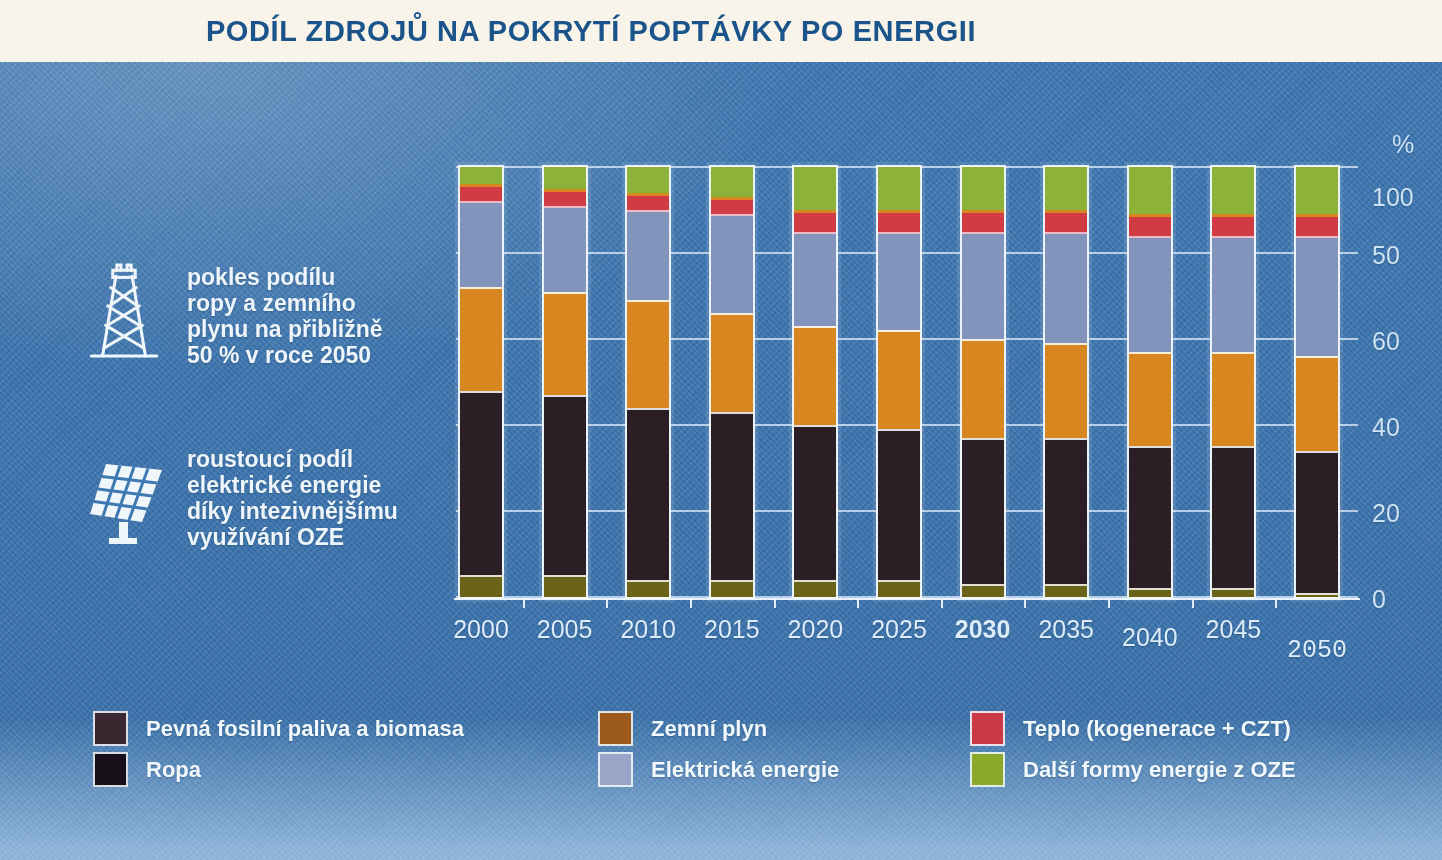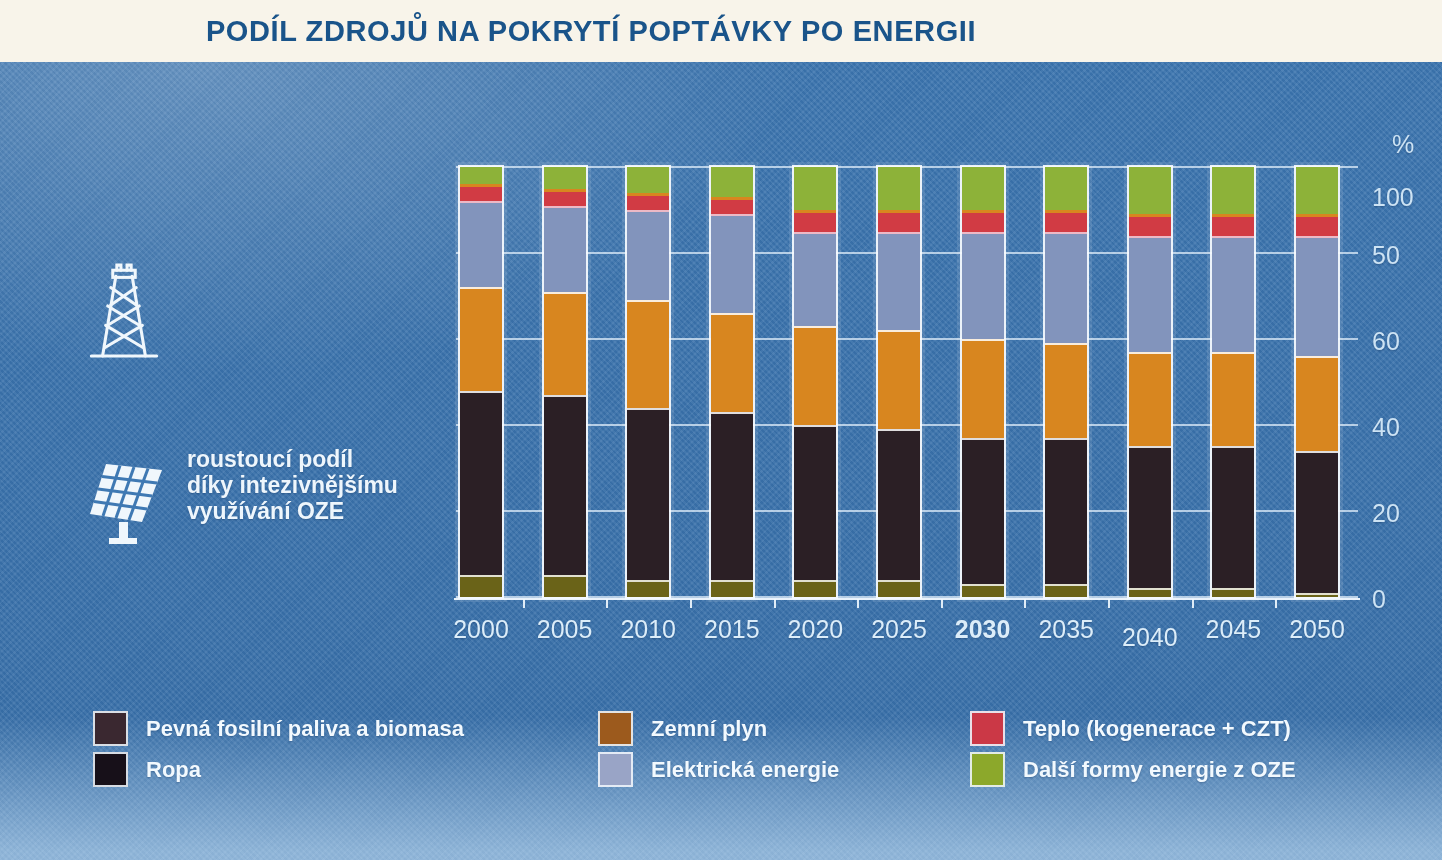--- a/index.html
+++ b/index.html
@@ -80,39 +80,46 @@
     <svg width="72" height="102" viewBox="0 0 70 100" fill="none" stroke="#f0f7fc" stroke-width="3" stroke-linecap="round">
       <path d="M3 96 H67"></path>
       <path d="M14 96 L27 18"></path>
       <path d="M56 96 L43 18"></path>
       <rect x="24" y="12" width="22" height="7"></rect>
       <path d="M28 12 v-5 h4 v5 M38 12 v-5 h4 v5"></path>
       <path d="M16 88 L53 66 M54 88 L17 66"></path>
       <path d="M19 66 L50 47 M50 66 L19 47"></path>
       <path d="M22 46 L47 29 M47 46 L22 29"></path>
     </svg>
+  </div>
+  <div class="ann-text" style="left:187px;top:264px;">
+    <div>pokles podílu</div>
+    <div>ropy a zemního</div>
+    <div>plynu na přibližně</div>
+    <div>50 % v roce 2050</div>
   </div>
 
   <div class="ann-icon" style="left:80px;top:450px;">
     <svg width="90" height="98" viewBox="0 0 90 98">
       <polygon points="10,64 26,14 82,20 62,72" fill="#f0f7fc"></polygon>
       <g stroke="#3f79b3" stroke-width="3">
         <line x1="40" y1="15.5" x2="23" y2="66"></line>
         <line x1="54" y1="17" x2="36" y2="68"></line>
         <line x1="68" y1="18.5" x2="49" y2="70"></line>
         <line x1="22" y1="26.5" x2="77" y2="33"></line>
         <line x1="18" y1="39" x2="72" y2="46"></line>
         <line x1="14" y1="51.5" x2="67" y2="59"></line>
       </g>
       <rect x="39" y="72" width="9" height="16" fill="#f0f7fc"></rect>
       <rect x="29" y="88" width="28" height="6" fill="#f0f7fc"></rect>
     </svg>
   </div>
   <div class="ann-text" style="left:187px;top:446px;">
     <div>roustoucí podíl</div>
+    <div>elektrické energie</div>
     <div>díky intezivnějšímu</div>
     <div>využívání OZE</div>
   </div>
 
   <div class="unit-label" style="left:1392px;top:130px;">%</div>
 
   <div id="chart-layer" style="position:absolute;inset:0;">
       <div class="gridline" style="left: 456px; top: 596px; width: 902px;"></div>
       <div class="gridline" style="left: 456px; top: 510px; width: 902px;"></div>
       <div class="gridline" style="left: 456px; top: 424px; width: 902px;"></div>
@@ -216,21 +223,21 @@
       </div>
       <div class="x-label" style="left: 1191.4px; top: 615px; width: 84px;">2045</div>
       <div class="bar" style="left: 1296px; top: 167px; width: 42px; height: 430px;">
         <div class="seg" style="height: 11%; background: rgb(141, 178, 57);"></div>
         <div class="seg" style="height: 5%; background: rgb(209, 59, 68); border-top: 3px solid rgb(216, 134, 31);"></div>
         <div class="seg" style="height: 28%; background: rgb(130, 148, 188); border-top: 2px solid rgb(236, 185, 198);"></div>
         <div class="seg" style="height: 22%; background: rgb(216, 134, 31); border-top: 2px solid rgba(255, 255, 255, 0.85);"></div>
         <div class="seg" style="height: 33%; background: rgb(43, 31, 37); border-top: 2px solid rgba(255, 255, 255, 0.85);"></div>
         <div class="seg" style="height: 1%; background: rgb(106, 99, 24); border-top: 2px solid rgba(255, 255, 255, 0.8);"></div>
       </div>
-      <div class="x-label" style="left: 1275px; top: 615px; width: 84px;">2050</div>
+      <div class="x-label" style="left: 1275px; top: 636px; width: 84px; font-family: Liberation Mono, monospace;">2050</div>
       <div class="axis-line" style="left: 454px; top: 598px; width: 906px;"></div>
       <div class="tick" style="left: 522.8px; top: 599px;"></div>
       <div class="tick" style="left: 606.4px; top: 599px;"></div>
       <div class="tick" style="left: 690px; top: 599px;"></div>
       <div class="tick" style="left: 773.6px; top: 599px;"></div>
       <div class="tick" style="left: 857.2px; top: 599px;"></div>
       <div class="tick" style="left: 940.8px; top: 599px;"></div>
       <div class="tick" style="left: 1024.4px; top: 599px;"></div>
       <div class="tick" style="left: 1108px; top: 599px;"></div>
       <div class="tick" style="left: 1191.6px; top: 599px;"></div>

